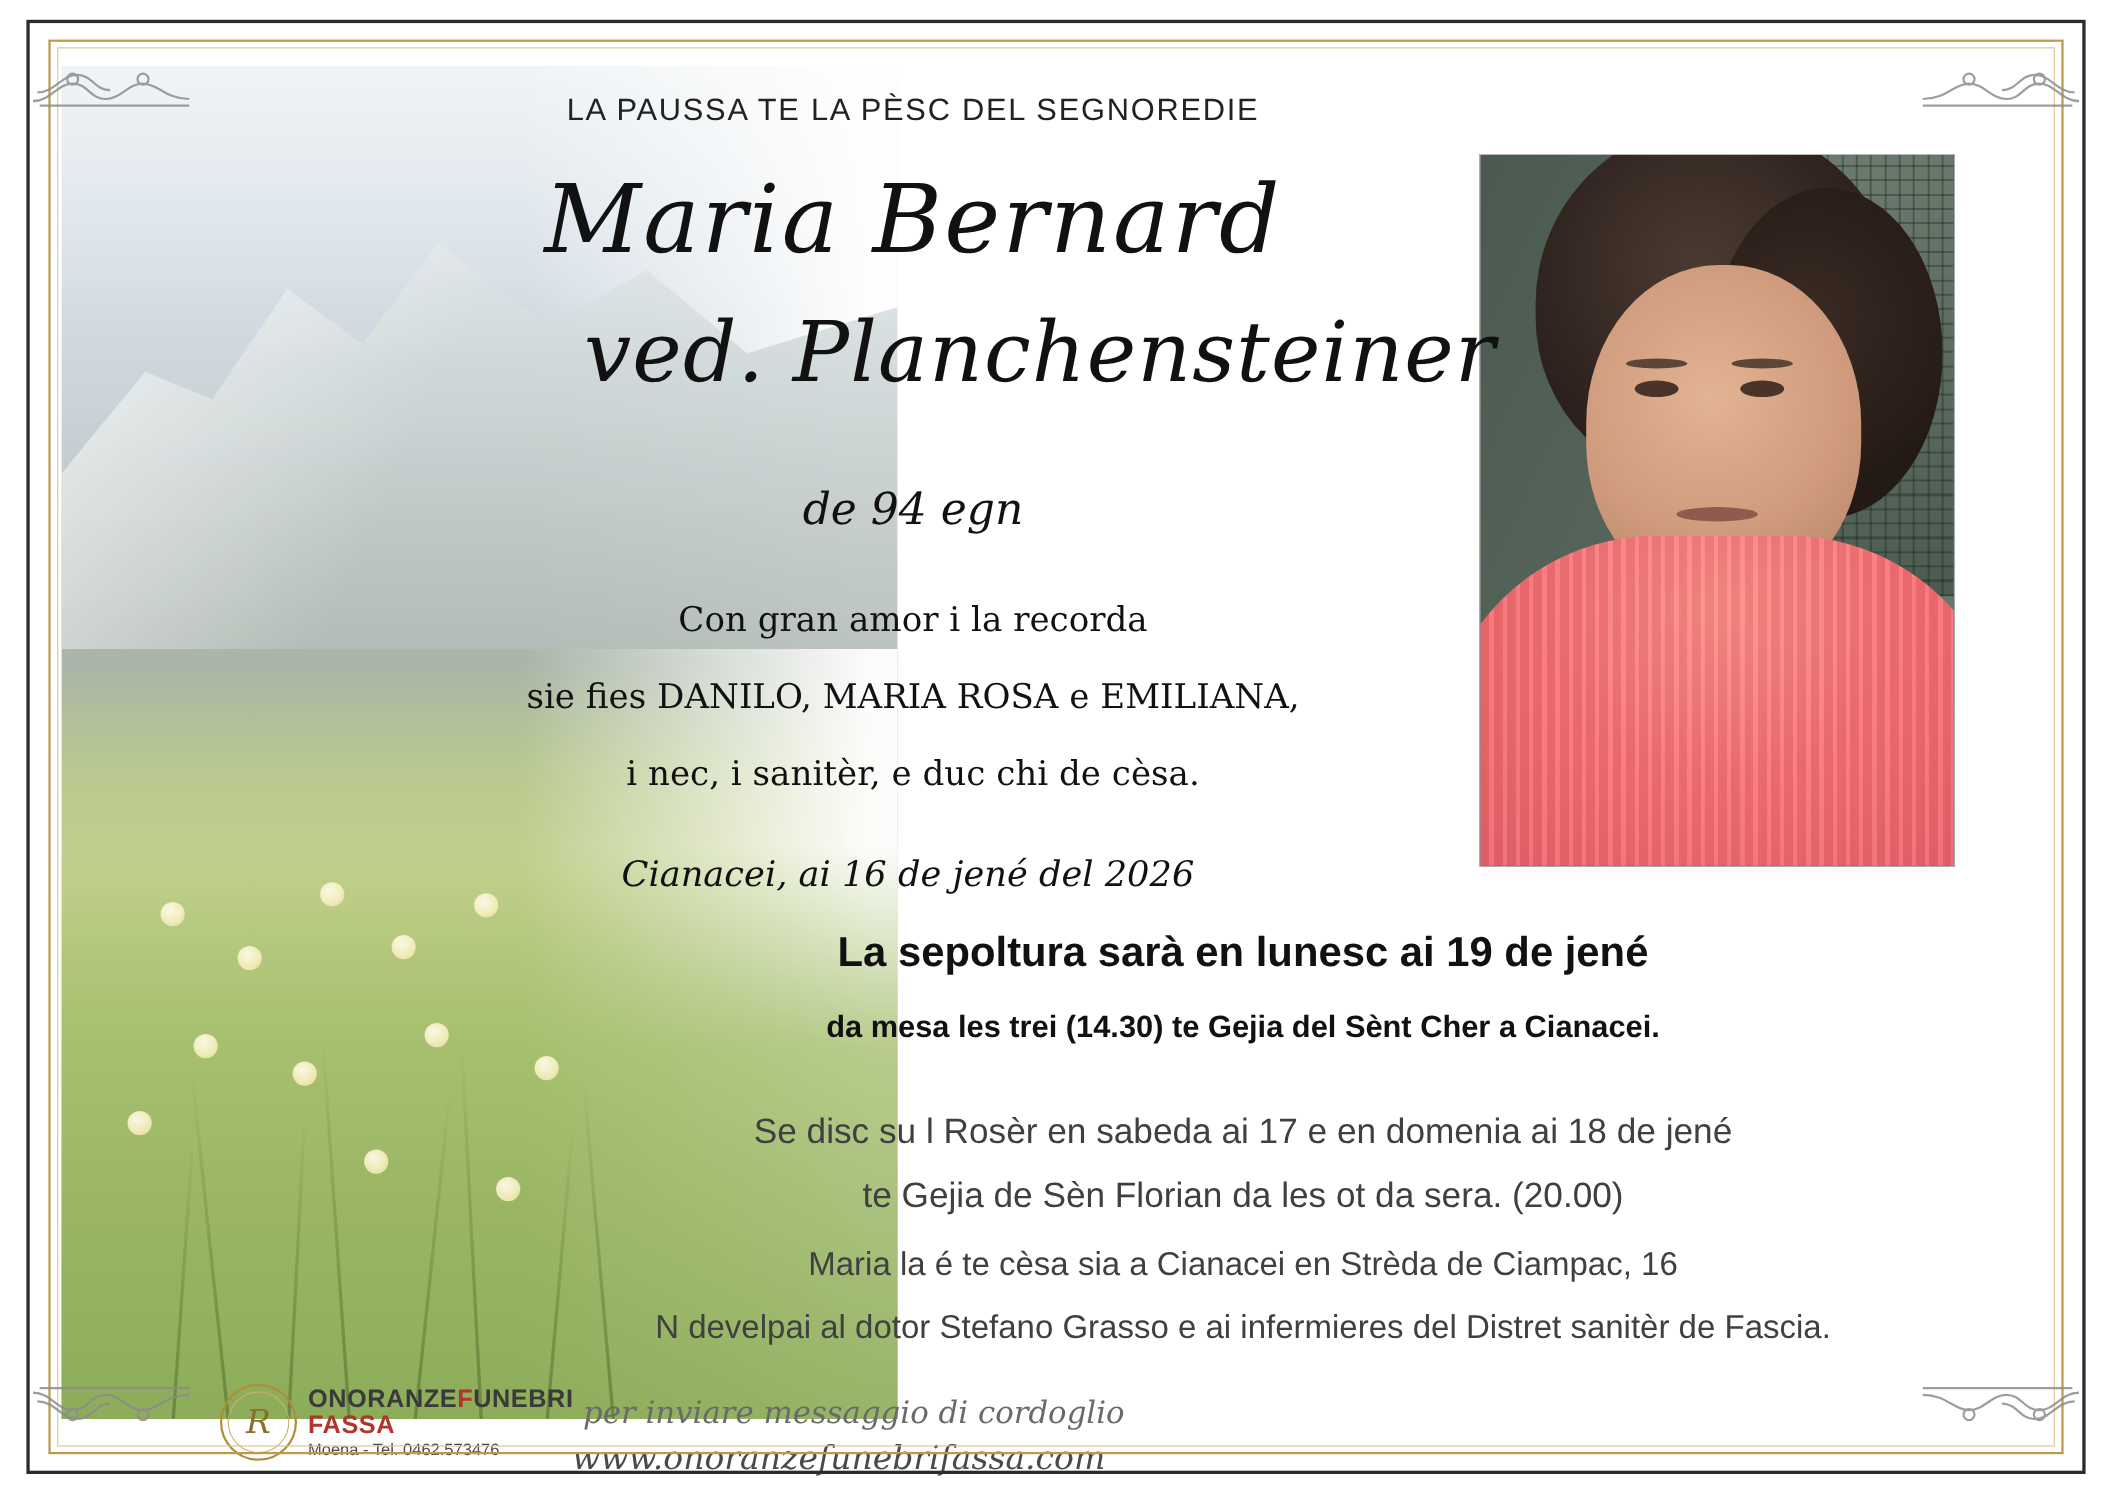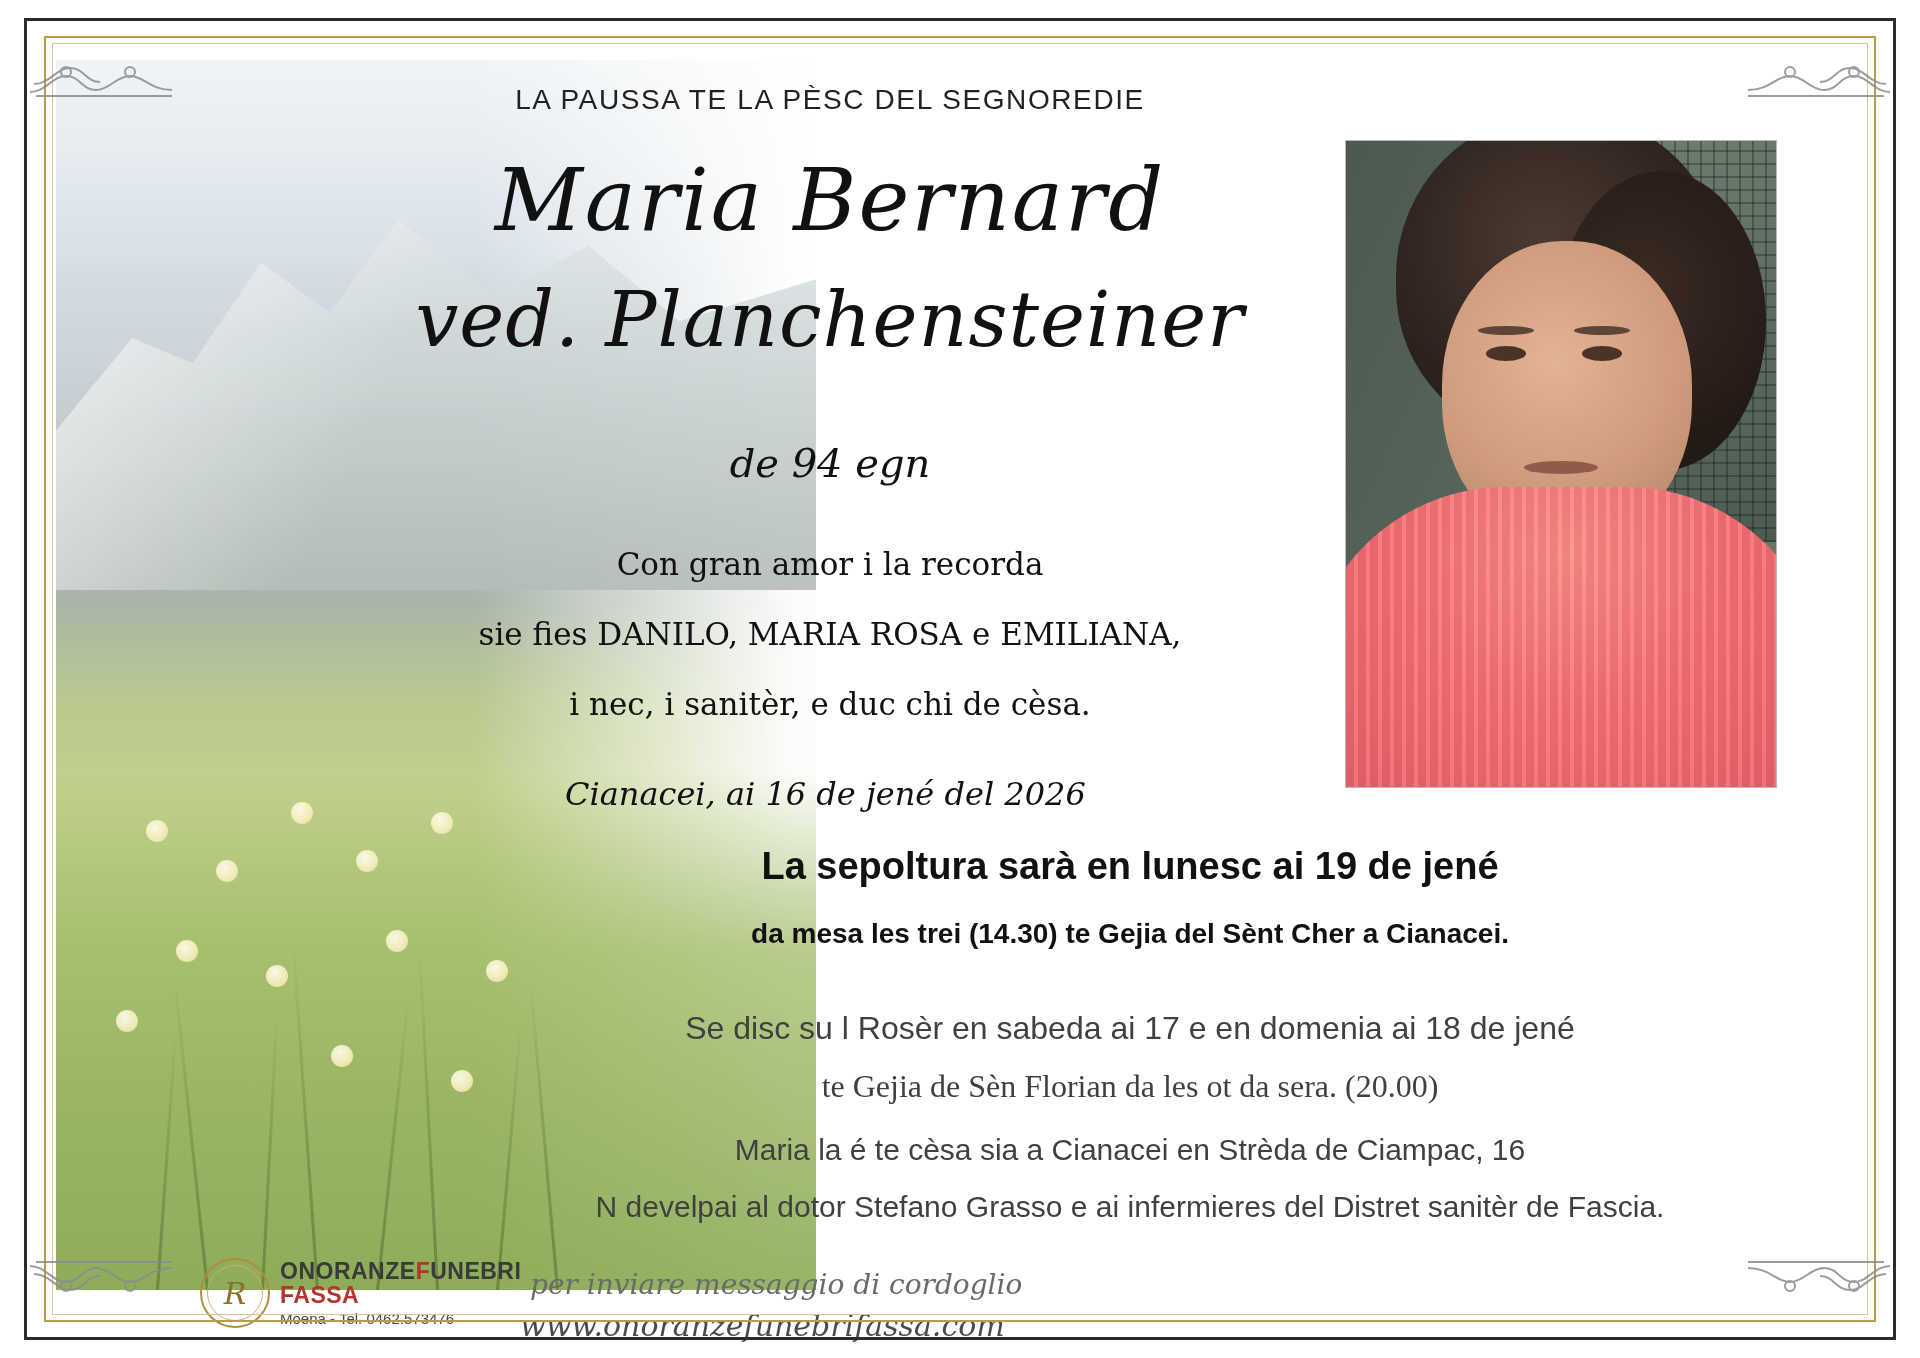--- a/index.html
+++ b/index.html
@@ -216,21 +216,21 @@
     position: absolute;
     left: 300px;
     width: 1060px;
     text-align: center;
     font-family: "DejaVu Serif", serif;
     font-style: italic;
     color: #111;
     white-space: nowrap;
   }
   .name1 { top: 150px; font-size: 86px; letter-spacing: 2px; }
-  .name2 { top: 275px; font-size: 76px; letter-spacing: 1px; }
+  .name2 { top: 275px; font-size: 76px; letter-spacing: 1px; text-align: right; }
   .age {
     position: absolute;
     left: 330px; top: 440px;
     width: 1000px;
     text-align: center;
     font-family: "DejaVu Serif", serif;
     font-style: italic;
     font-size: 40px;
     color: #111;
   }
@@ -271,21 +271,21 @@
   .reg-line {
     position: absolute;
     left: 440px;
     width: 1380px;
     text-align: center;
     font-family: "Liberation Sans", sans-serif;
     color: #404040;
     font-size: 32px;
   }
   .r1 { top: 1010px; }
-  .r2 { top: 1068px; font-family: Liberation Serif, serif; }
+  .r2 { top: 1068px; }
   .r3 { top: 1133px; font-size: 30px; }
   .r4 { top: 1190px; font-size: 30px; }
 
   
   .footer-logo {
     position: absolute;
     left: 200px;
     top: 1258px;
     display: flex;
     align-items: center;

